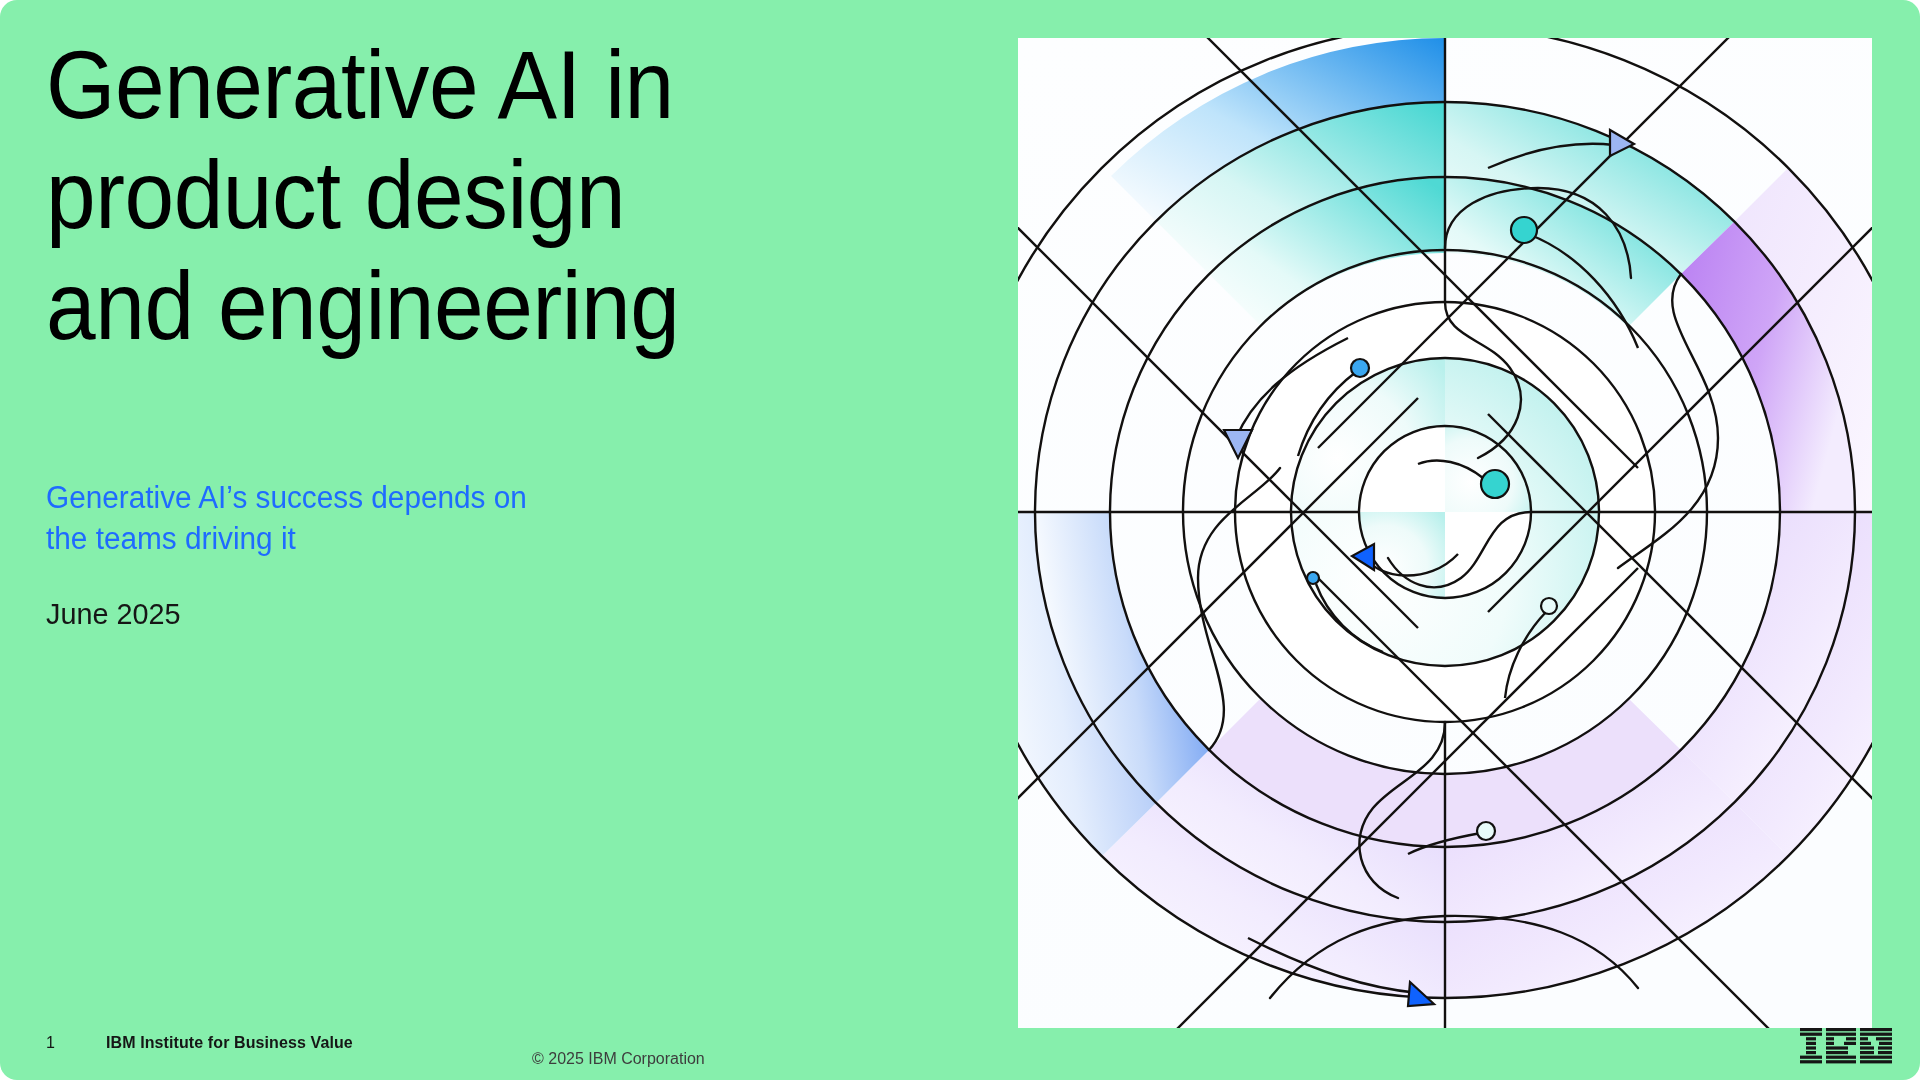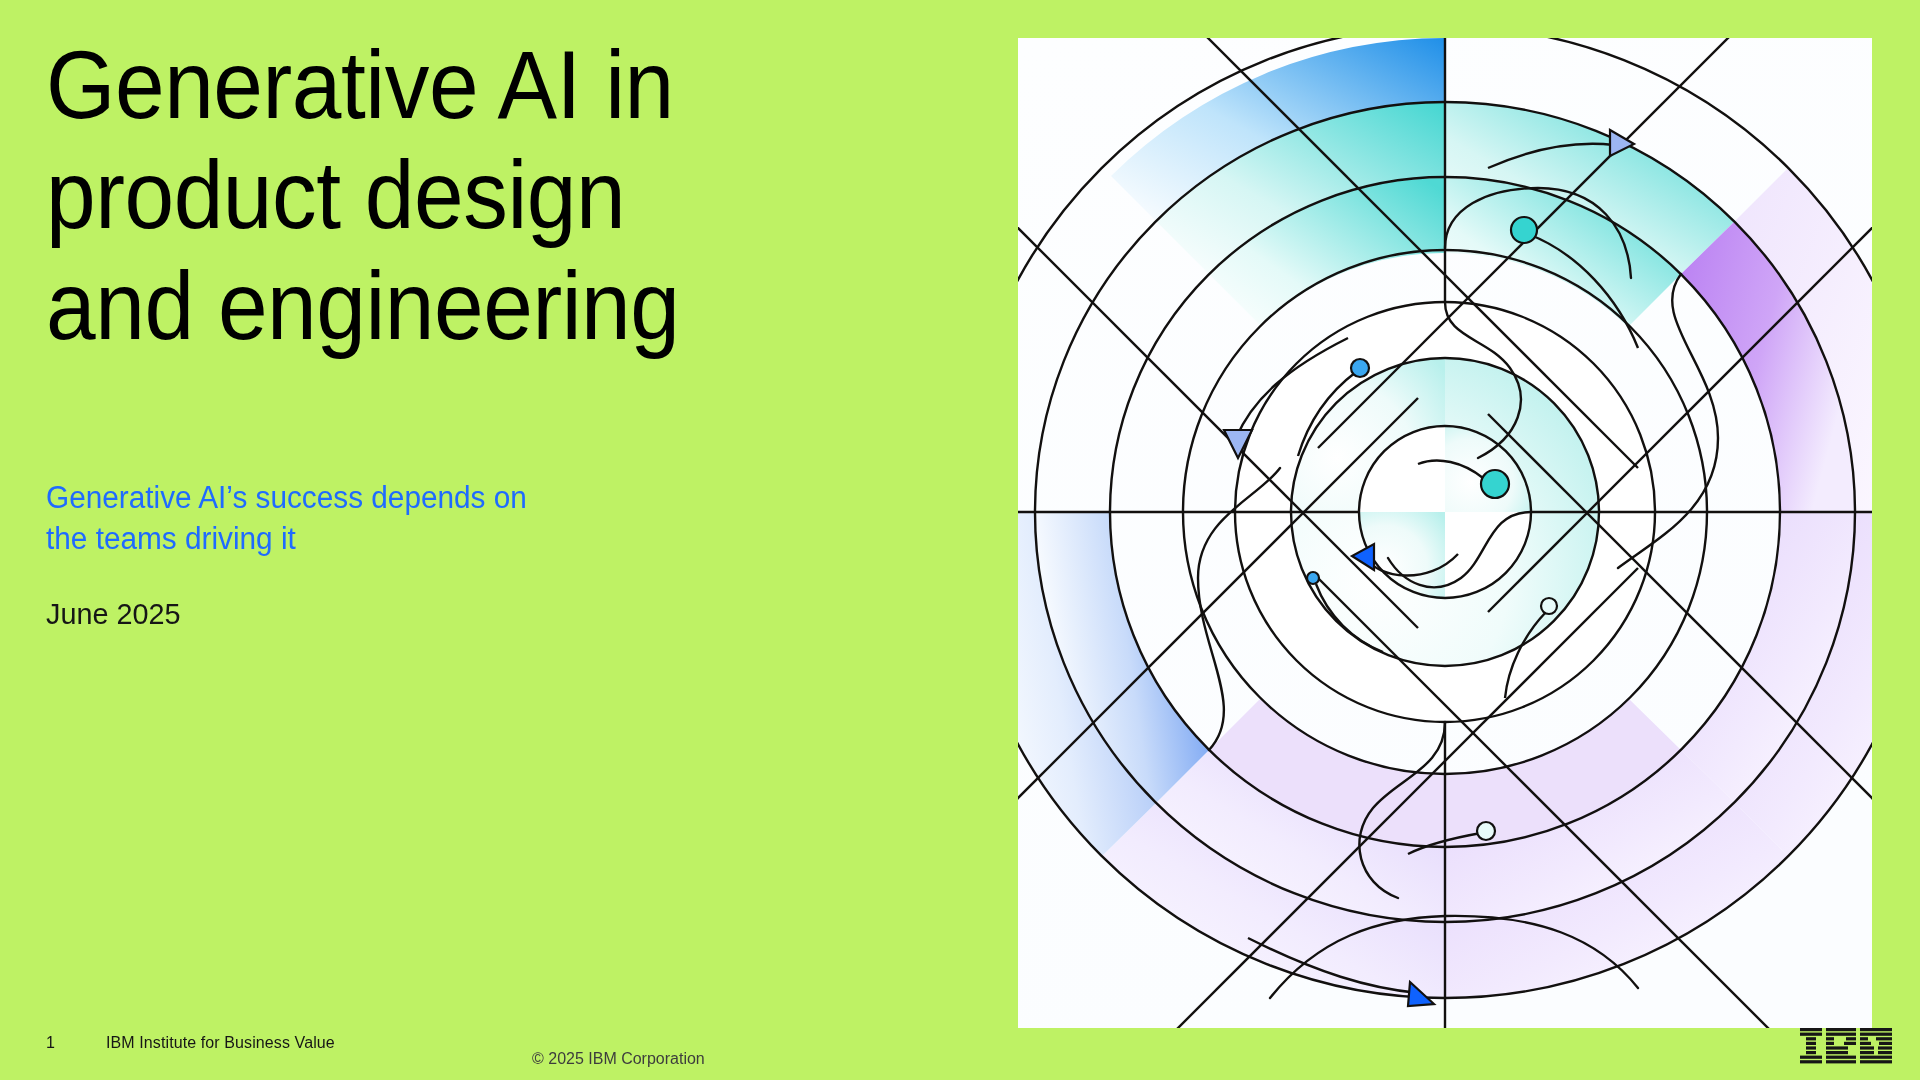--- a/index.html
+++ b/index.html
@@ -3,21 +3,21 @@
 <meta charset="utf-8">
 <style>
   html,body{margin:0;padding:0;}
   body{
     width:1920px;height:1080px;
     background:#ffffff;
     font-family:"Liberation Sans", sans-serif;
     overflow:hidden;
     position:relative;
   }
-  .slide{position:absolute;inset:0;background:#bef264;}
+  .slide{position:absolute;inset:0;background:#86efac;border-radius:17px;}
 
   
   .text-col{
     position:absolute;
     left:46px; top:30px;
     width:900px;
   }
   .title{
     font-family:"Liberation Sans", sans-serif;
     font-weight:300;
@@ -61,21 +61,21 @@
     left:0;right:0;
     bottom:18px;
     height:28px;
   }
   .footer-page{
     position:absolute;left:46px;top:0;
     font-size:16px;color:#161616;font-weight:400;
   }
   .footer-org{
     position:absolute;left:106px;top:0;
-    font-size:16px;color:#161616;font-weight:400;
+    font-size:16px;color:#161616;font-weight:700;
     letter-spacing:0.1px;
   }
   .footer-copy{
     position:absolute;left:532px;top:16px;
     font-size:16px;color:#3d3d3d;font-weight:400;
   }
   .ibm-logo{
     position:absolute;right:28px;top:-6px;
     width:92px;height:36px;
   }

